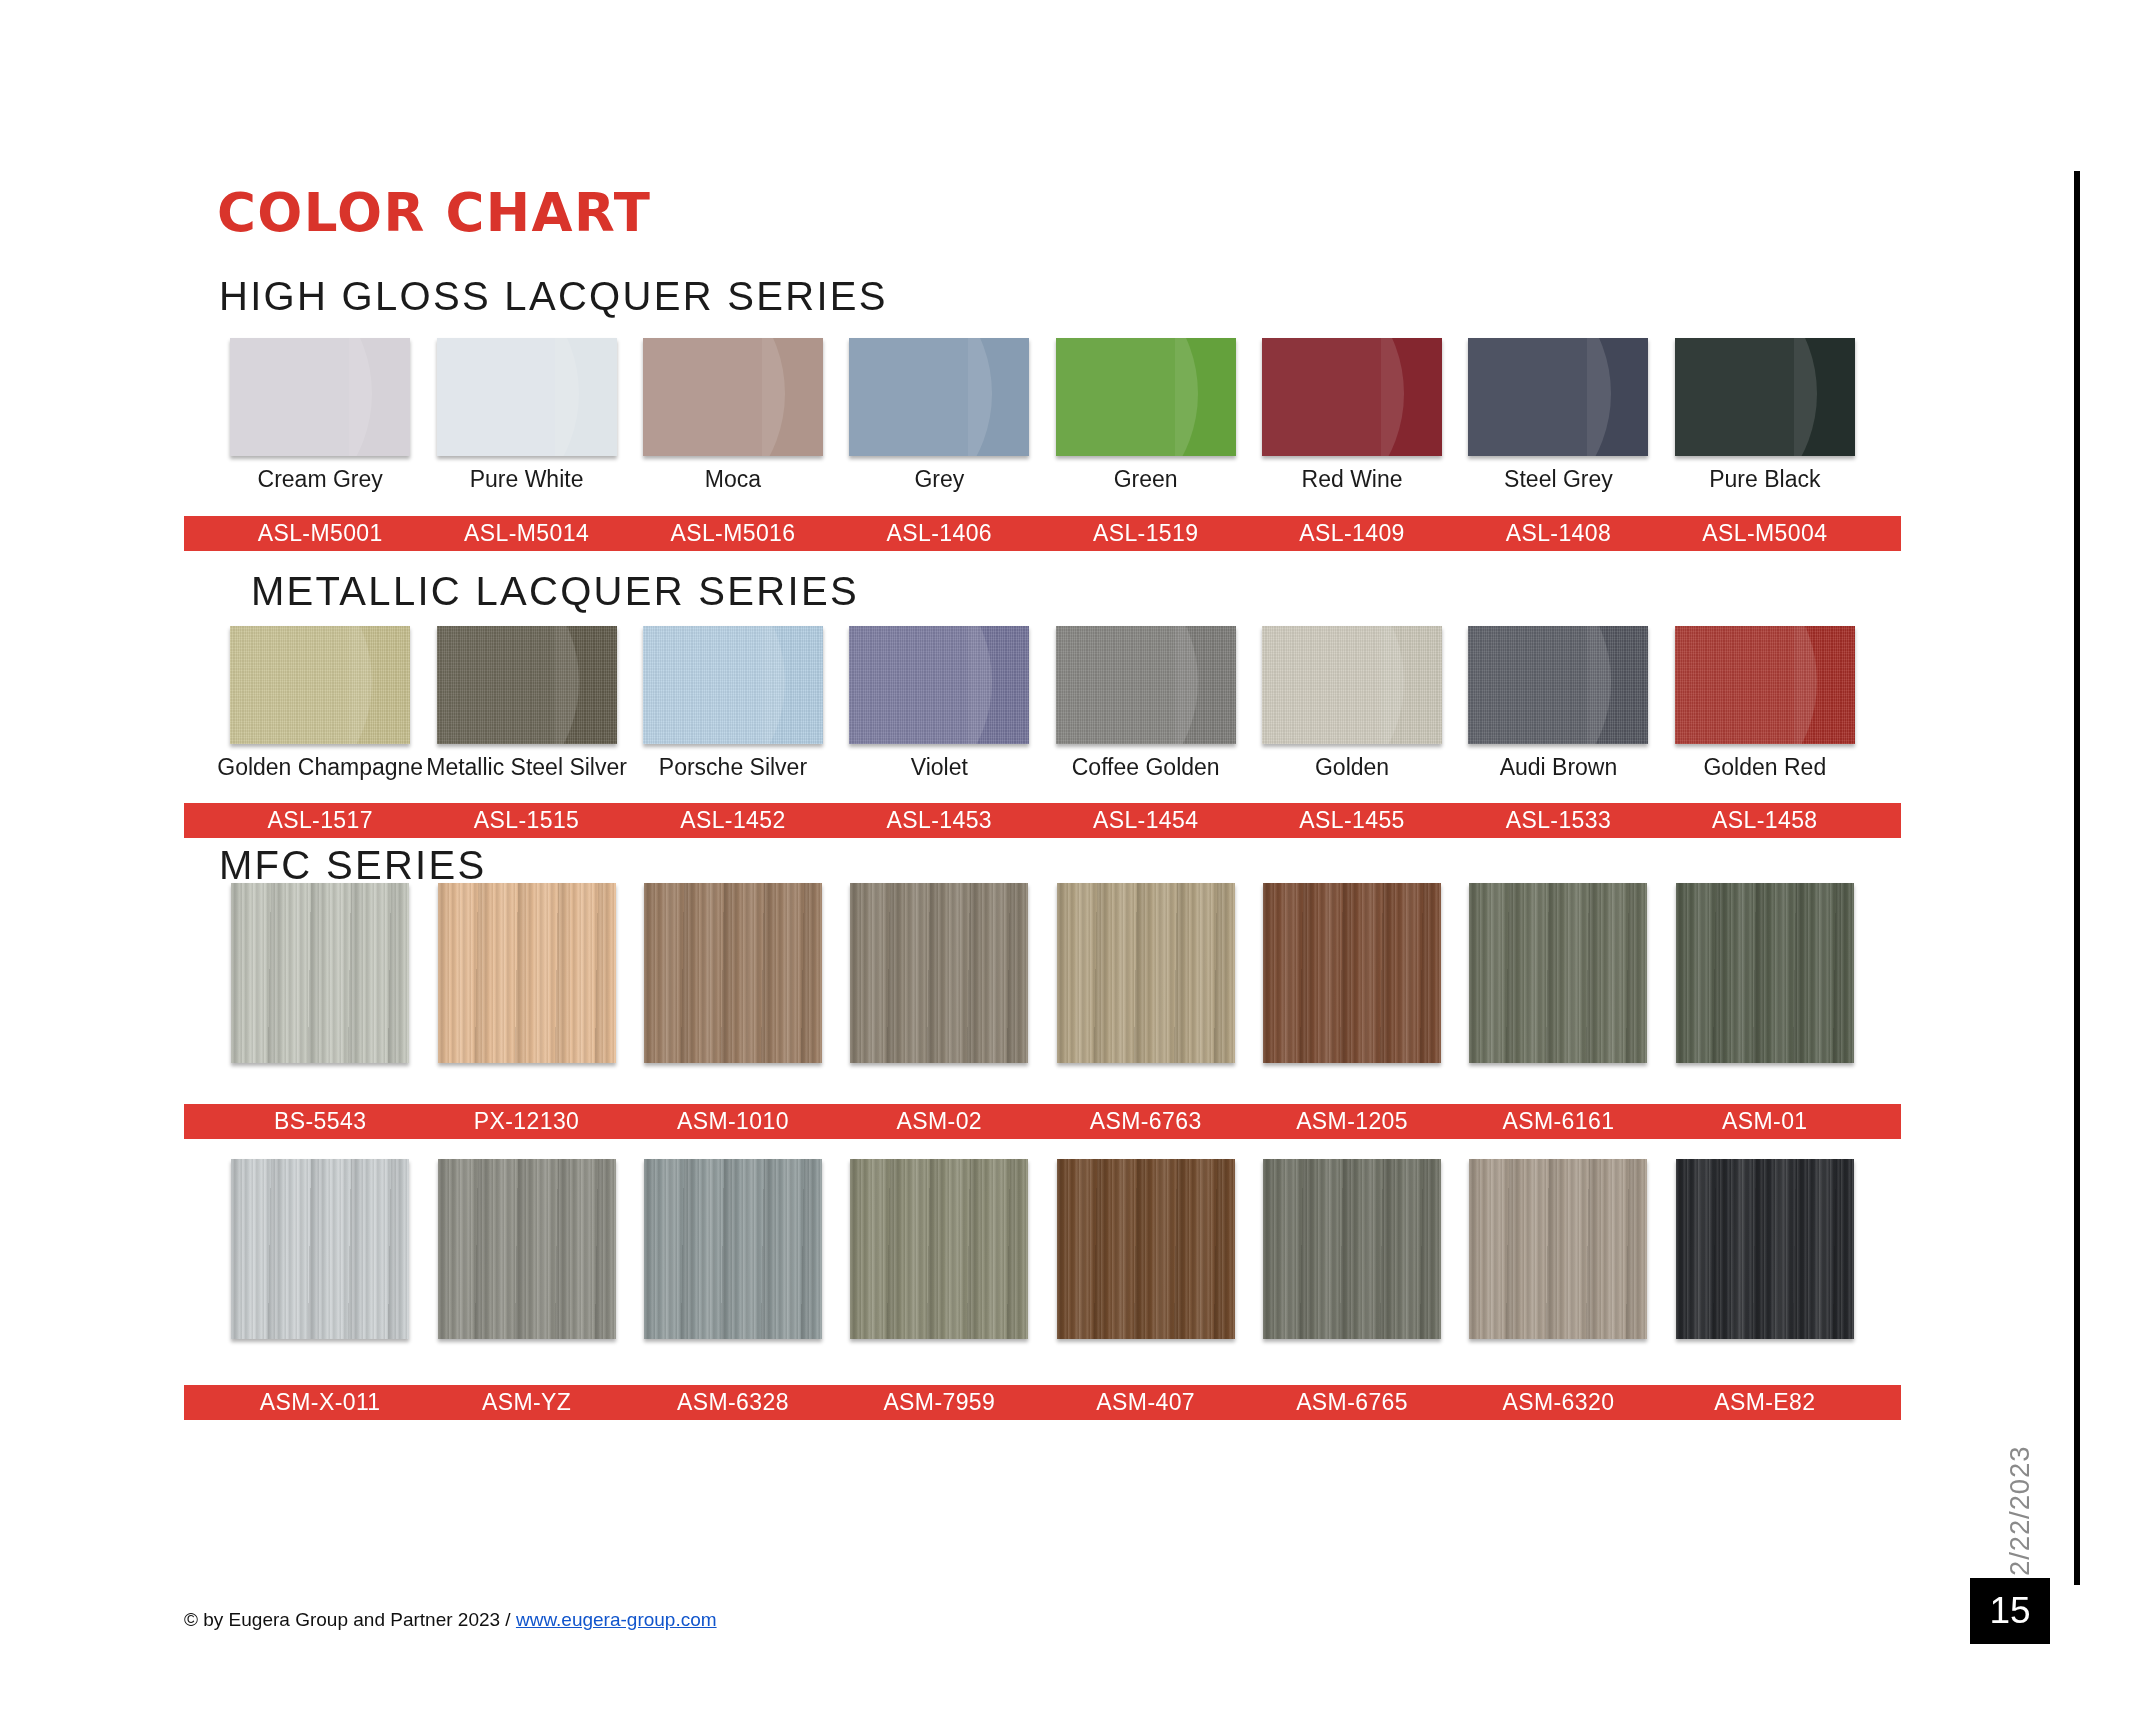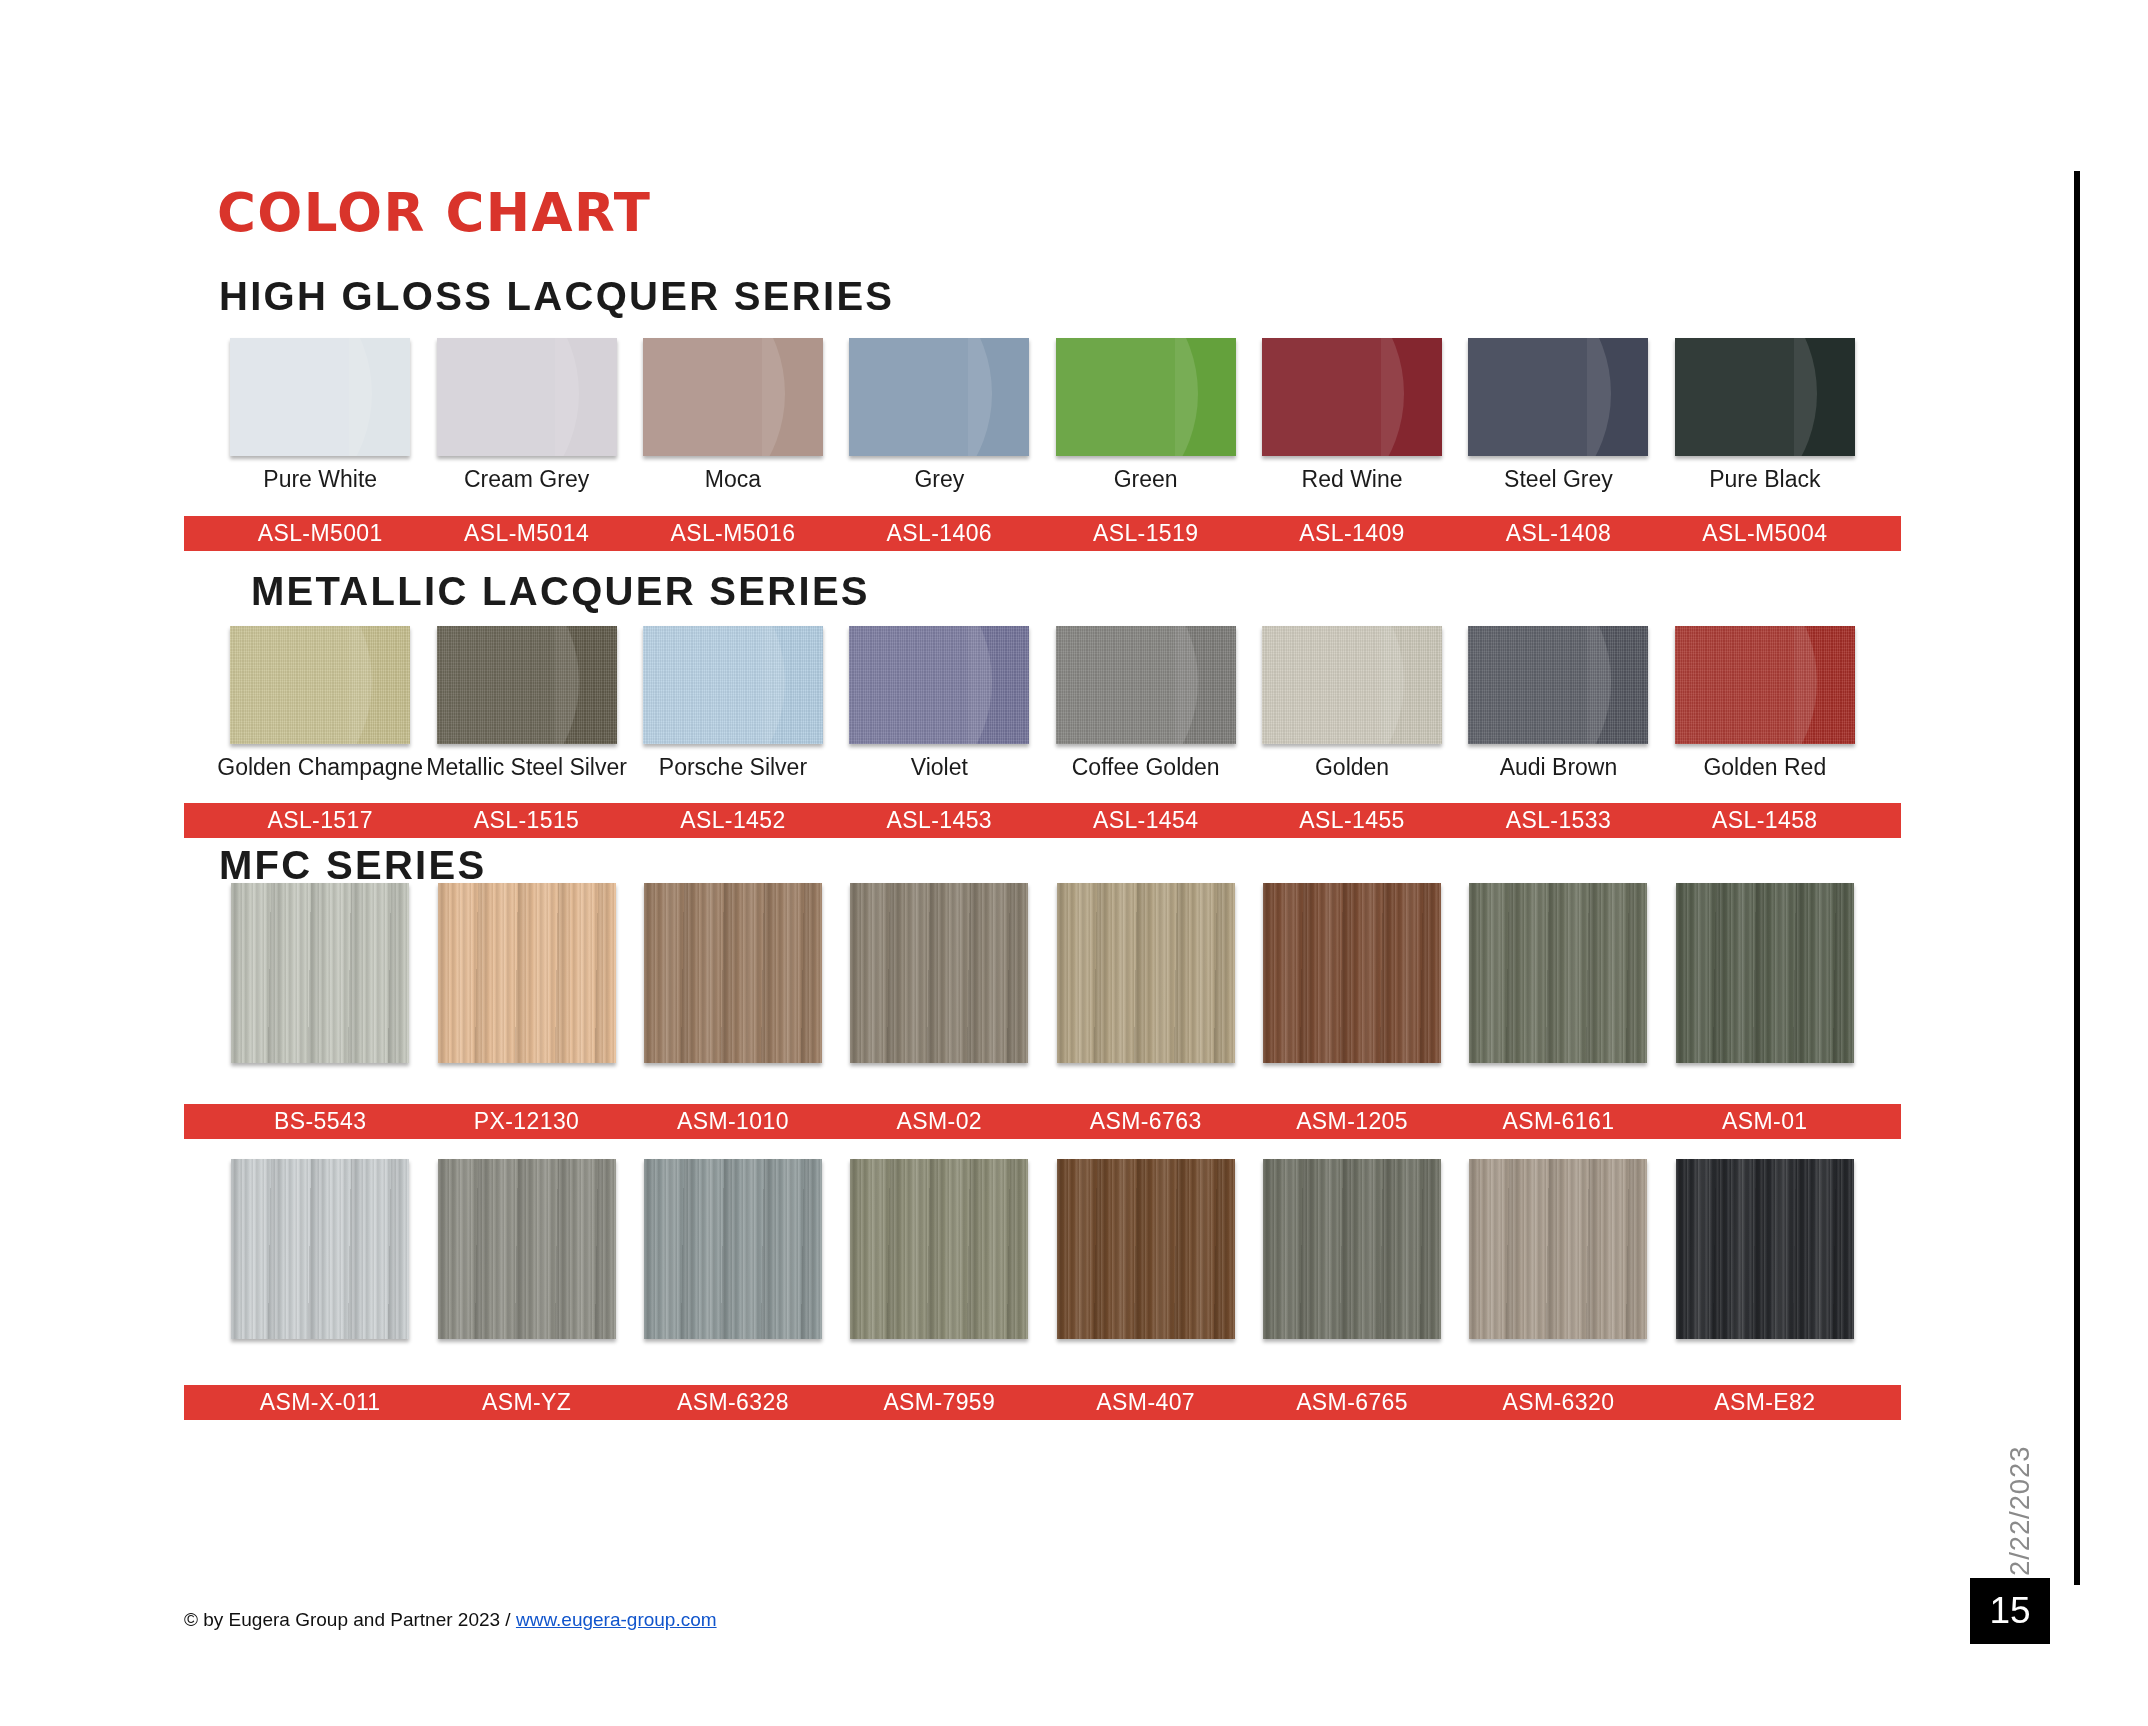--- a/index.html
+++ b/index.html
@@ -30,21 +30,21 @@
     font-weight: bold;
     color: #d9342b;
     letter-spacing: 1.4px;
     font-family: "DejaVu Sans", sans-serif;
     white-space: nowrap;
   }
 
   .series-title {
     position: absolute;
     font-size: 40px;
-    font-weight: bold;
+    font-weight: normal;
     color: #1b1b1b;
     letter-spacing: 2.3px;
     font-family: "Liberation Sans", sans-serif;
     white-space: nowrap;
     text-align: center;
   }
   #title-gloss   { left: 219px; top: 274px; }
   #title-metal   { left: 219px; top: 569px; margin-left: 32px; }
   #title-mfc     { left: 219px; top: 843px; }
 
@@ -232,26 +232,26 @@
 <div class="page">
 
   <div class="main-title">COLOR CHART</div>
 
   <div class="series-title" id="title-gloss">HIGH GLOSS LACQUER SERIES</div>
   <div class="series-title" id="title-metal">METALLIC LACQUER SERIES</div>
   <div class="series-title" id="title-mfc">MFC SERIES</div>
 
   <div class="section swatch-row" id="section-gloss">
       <div class="swatch-cell">
+        <div class="chip gloss" style="background: rgb(211, 207, 214);"></div>
+        <div class="chip-name">Cream Grey</div>
+      </div>
+      <div class="swatch-cell">
         <div class="chip gloss" style="background: rgb(221, 227, 232);"></div>
         <div class="chip-name">Pure White</div>
-      </div>
-      <div class="swatch-cell">
-        <div class="chip gloss" style="background: rgb(211, 207, 214);"></div>
-        <div class="chip-name">Cream Grey</div>
       </div>
       <div class="swatch-cell">
         <div class="chip gloss" style="background: rgb(169, 141, 131);"></div>
         <div class="chip-name">Moca</div>
       </div>
       <div class="swatch-cell">
         <div class="chip gloss" style="background: rgb(126, 149, 173);"></div>
         <div class="chip-name">Grey</div>
       </div>
       <div class="swatch-cell">

